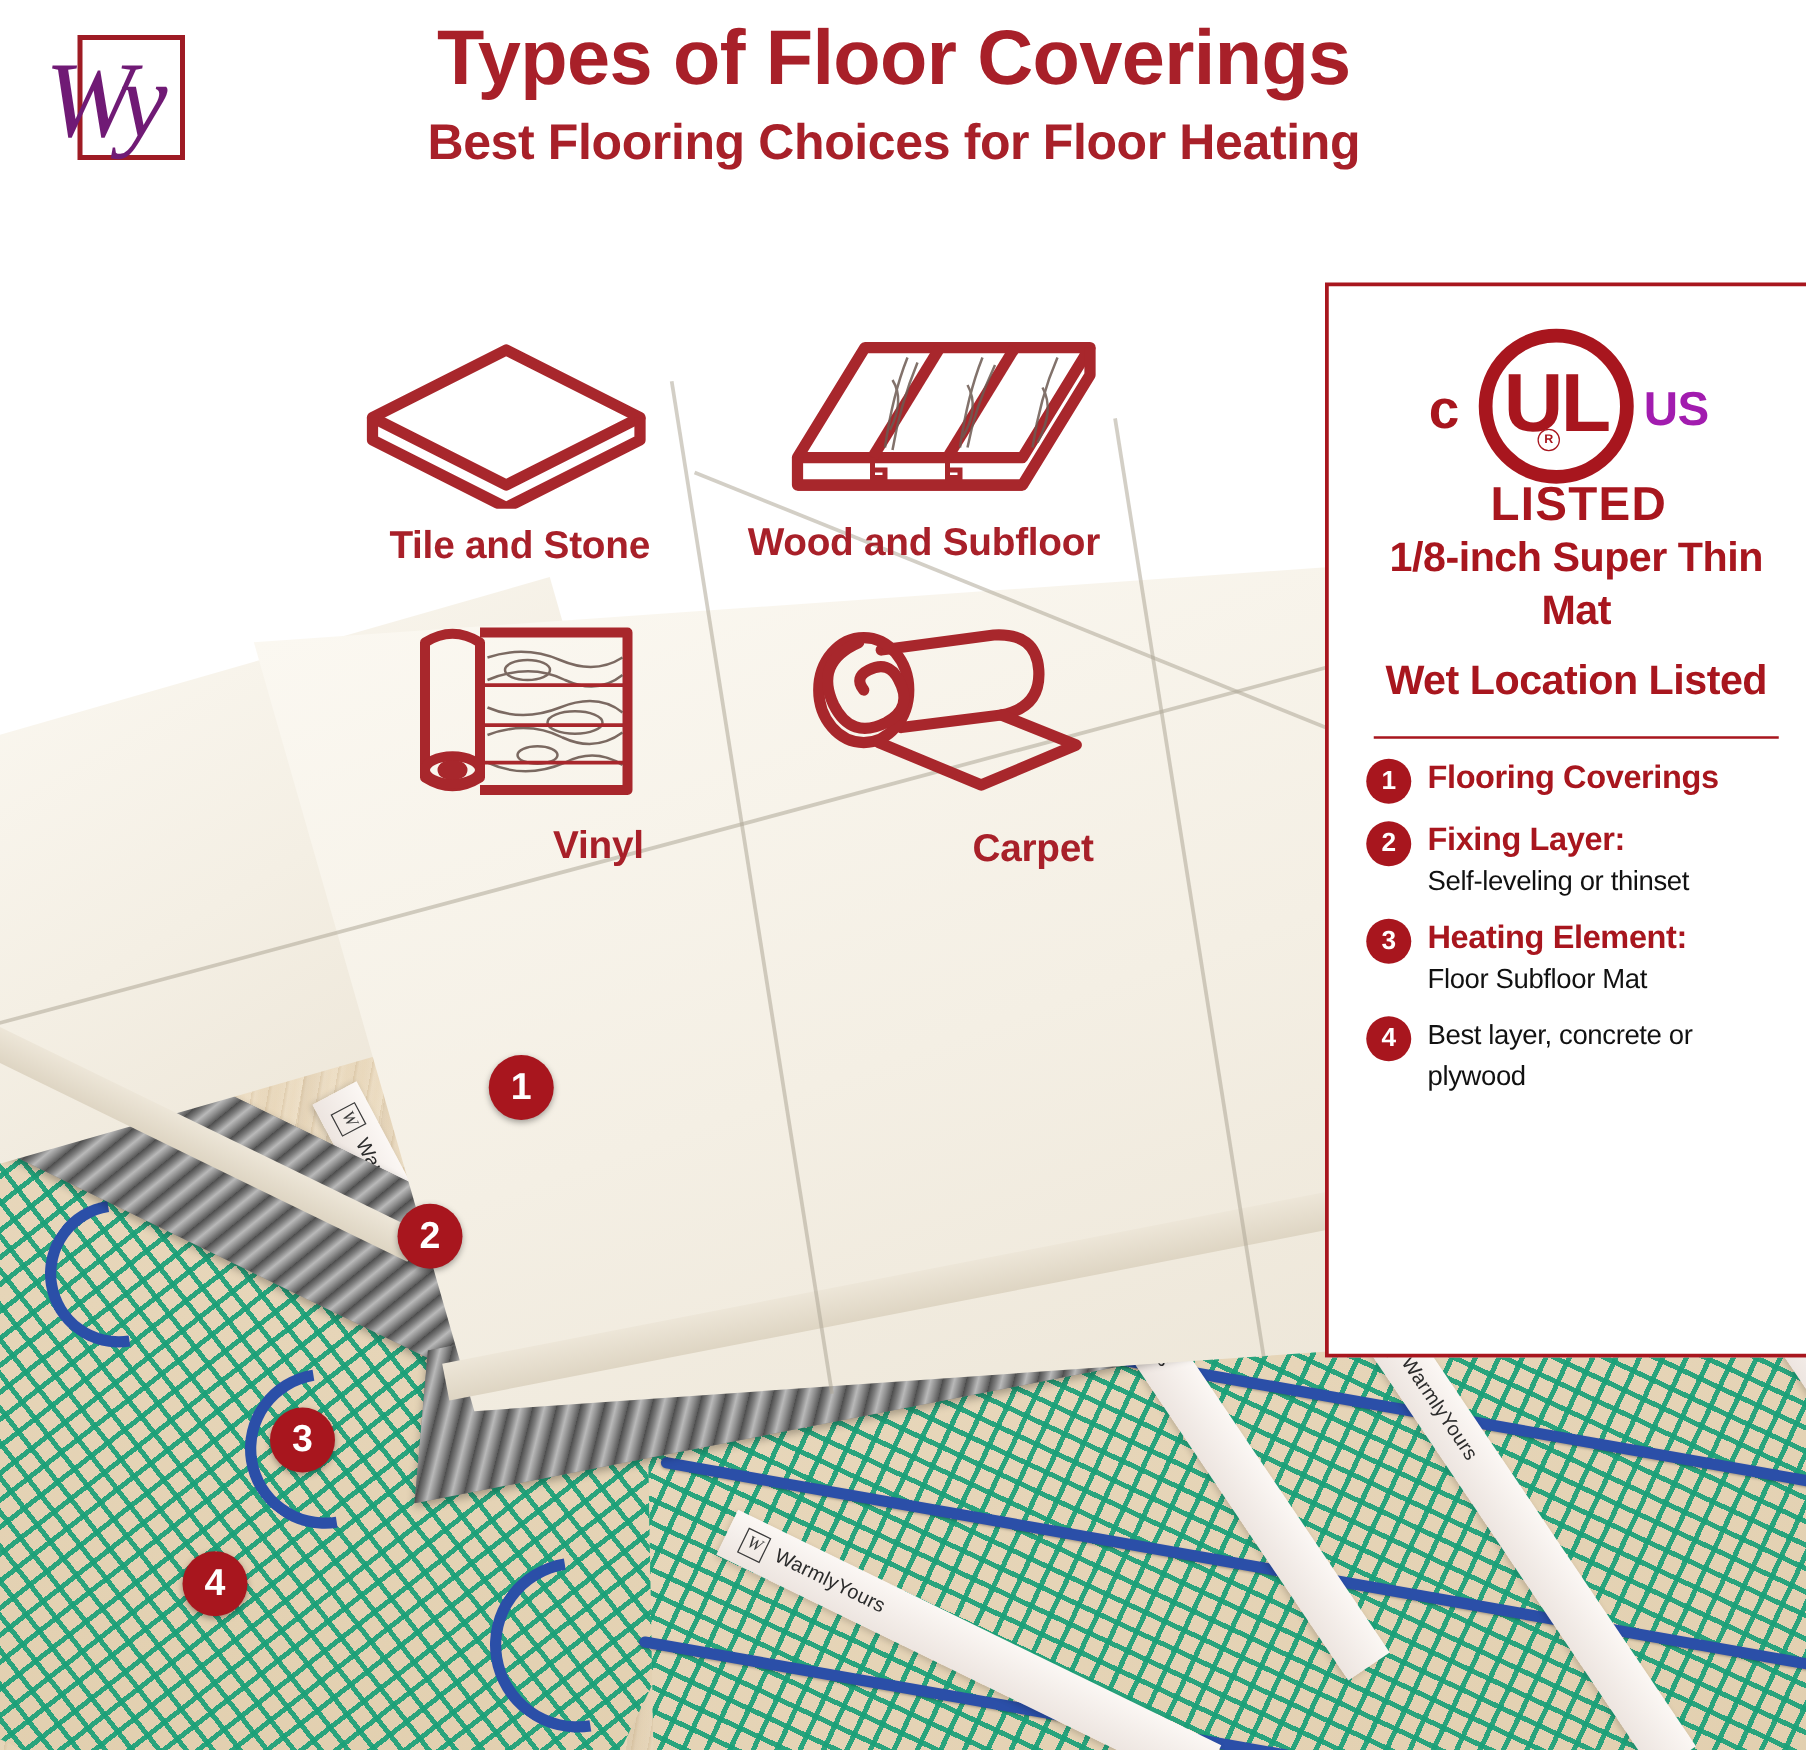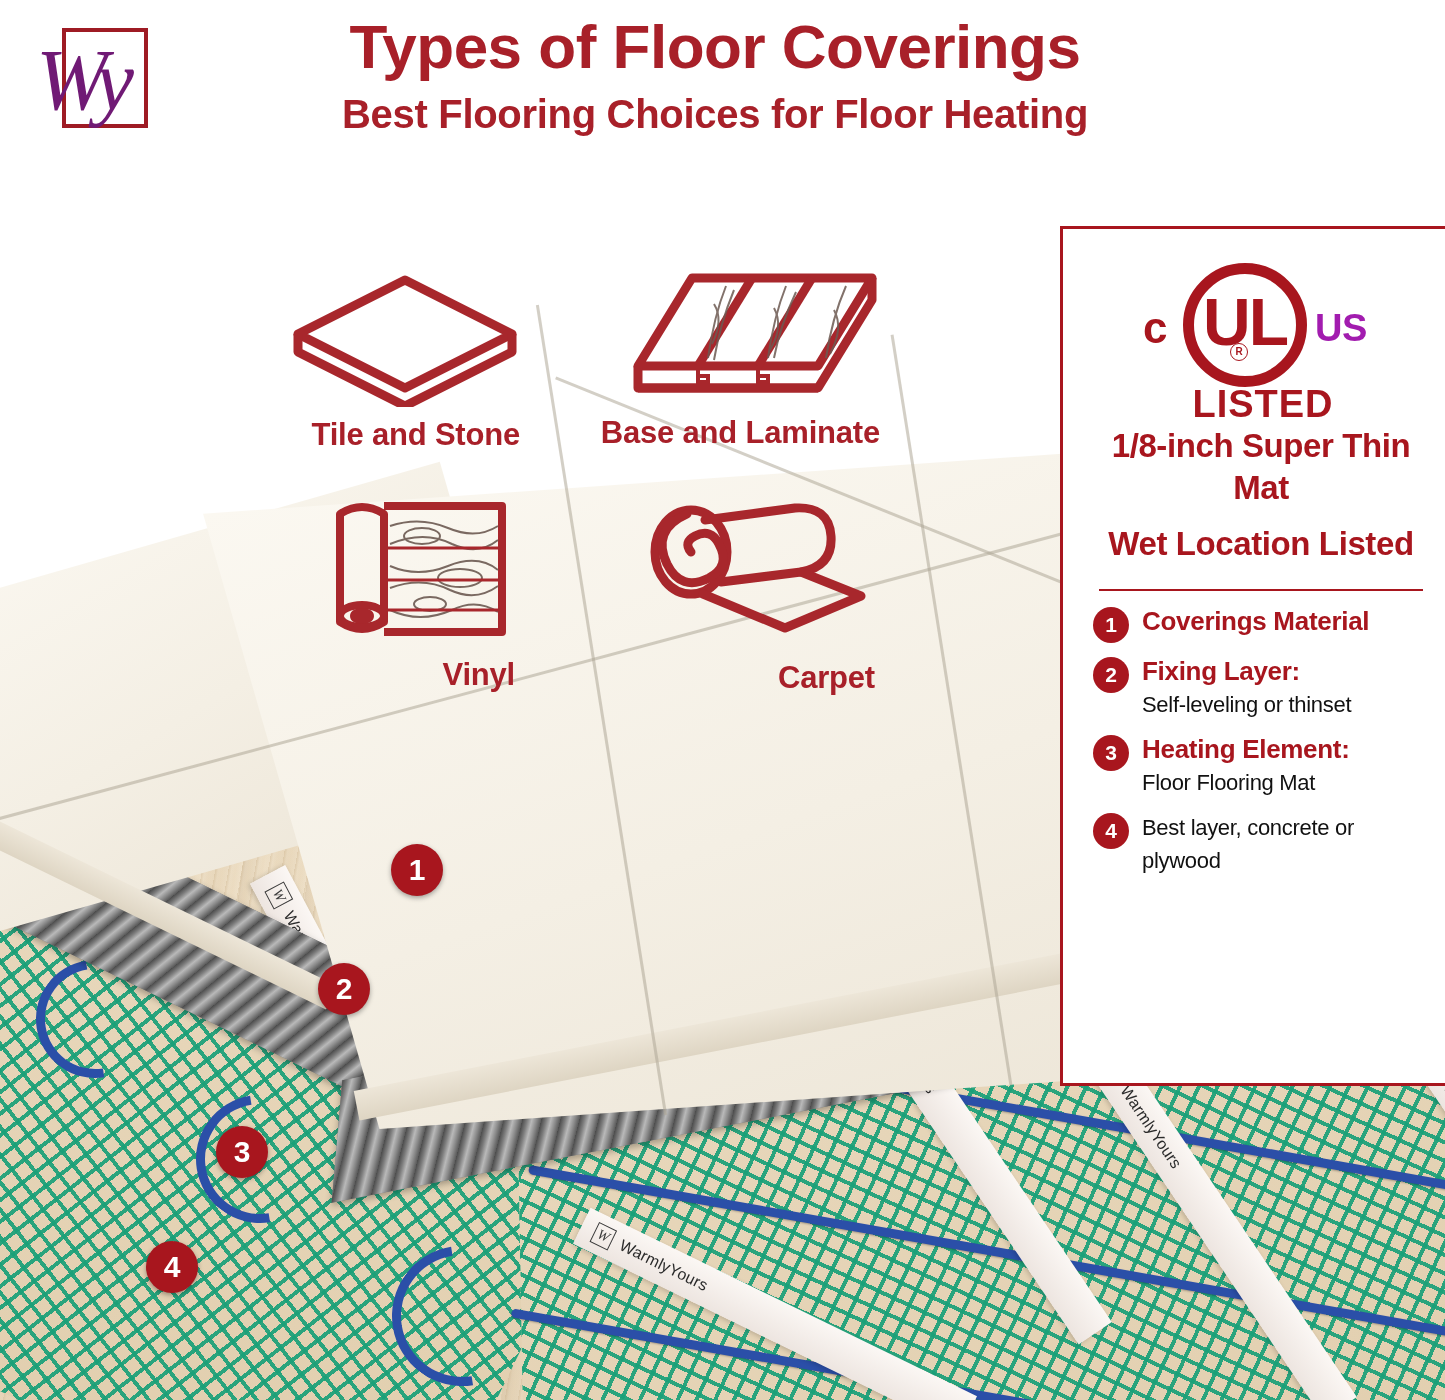--- a/index.html
+++ b/index.html
@@ -294,21 +294,21 @@
       <path d="M96 16 q-12 30 -18 72"></path>
       <path d="M104 20 q-14 34 -20 70"></path>
       <path d="M84 34 q10 16 -2 40"></path>
       <path d="M156 16 q-12 30 -18 72"></path>
       <path d="M166 22 q-16 34 -22 66"></path>
       <path d="M144 38 q10 18 -4 42"></path>
       <path d="M216 16 q-14 32 -20 72"></path>
       <path d="M204 40 q10 18 -4 44"></path>
     </g>
   </svg>
-  <div class="icon-label">Base and Laminate</div>
+  <div class="icon-label">Wood and Subfloor</div>
 </div>
 
 <div class="icon-cell" id="cell-vinyl">
   <svg width="185" height="155" viewBox="0 0 185 155">
     <g fill="none" stroke="#A8272C" stroke-width="8" stroke-linejoin="round">
       <path d="M10 22 q22 -14 44 0 L54 130 q-22 14 -44 0 Z"></path>
       <ellipse cx="32" cy="124" rx="22" ry="11"></ellipse>
       <ellipse cx="32" cy="124" rx="8" ry="4" fill="#A8272C"></ellipse>
       <path d="M54 14 L172 14 L172 140 L54 140"></path>
     </g>
@@ -360,37 +360,37 @@
   </div>
 
   <div class="panel-head">1/8-inch Super Thin Mat</div>
   <div class="panel-head" id="panel-head-2">Wet Location Listed</div>
 
   <div id="panel-divider"></div>
 
   <div class="legend-row">
     <div class="legend-badge">1</div>
     <div class="legend-text">
-      <div class="legend-title">Coverings Material</div>
+      <div class="legend-title">Flooring Coverings</div>
     </div>
   </div>
 
   <div class="legend-row">
     <div class="legend-badge">2</div>
     <div class="legend-text">
       <div class="legend-title">Fixing Layer:</div>
       <div class="legend-desc">Self-leveling or thinset</div>
     </div>
   </div>
 
   <div class="legend-row">
     <div class="legend-badge">3</div>
     <div class="legend-text">
       <div class="legend-title">Heating Element:</div>
-      <div class="legend-desc">Floor Flooring Mat</div>
+      <div class="legend-desc">Floor Subfloor Mat</div>
     </div>
   </div>
 
   <div class="legend-row">
     <div class="legend-badge">4</div>
     <div class="legend-text">
       <div class="legend-desc">Best layer, concrete or plywood</div>
     </div>
   </div>
 

